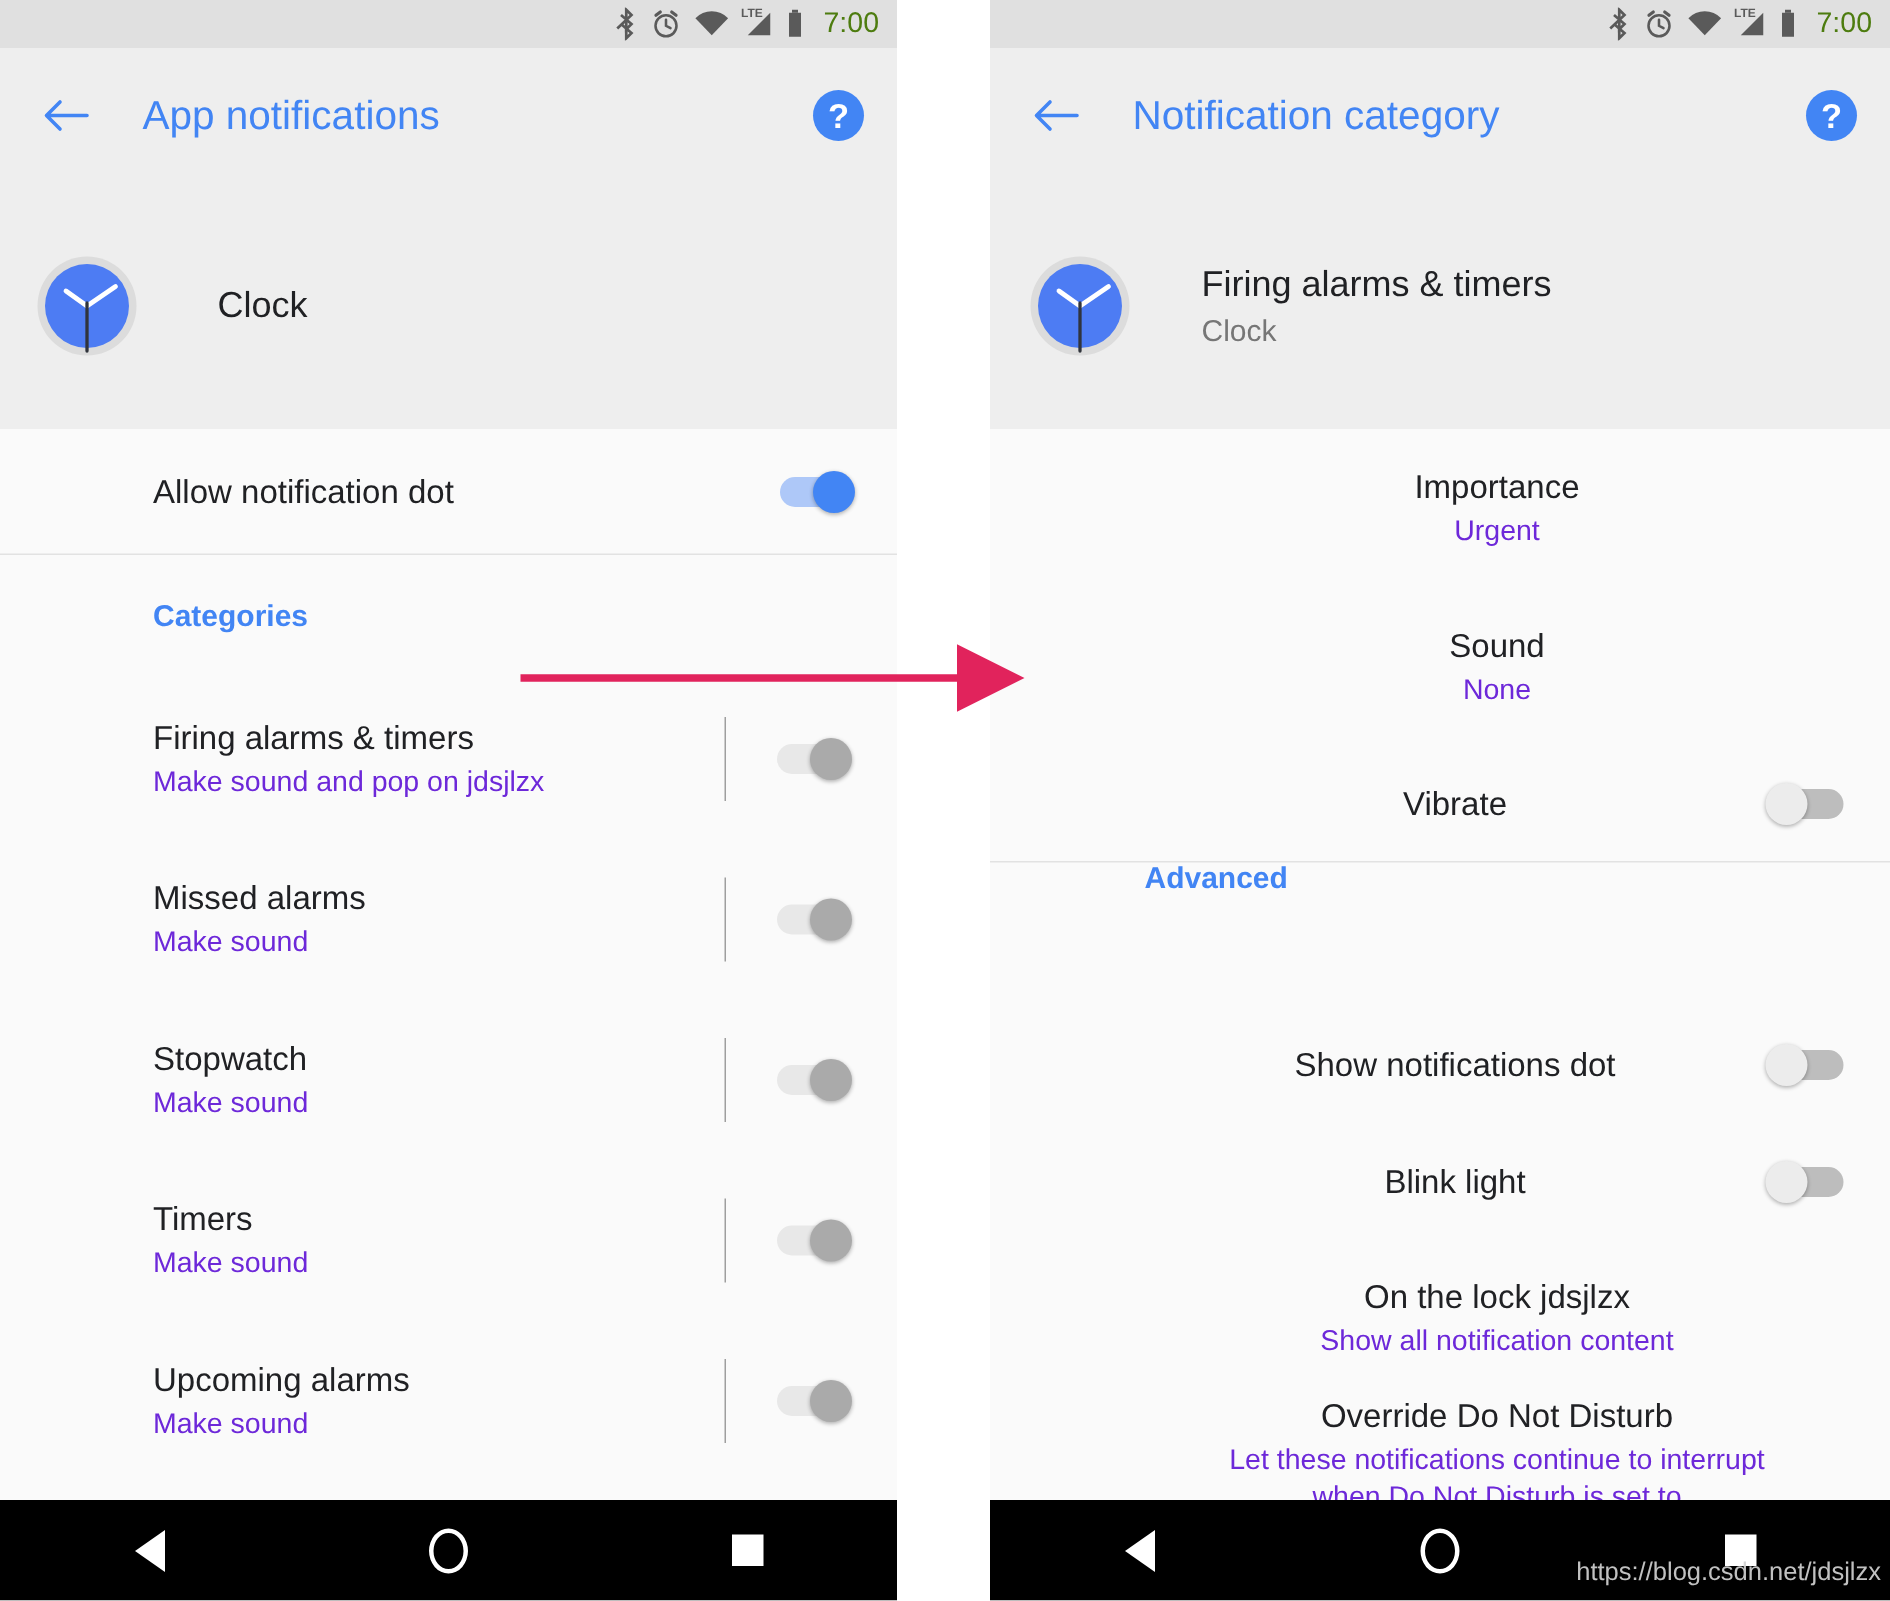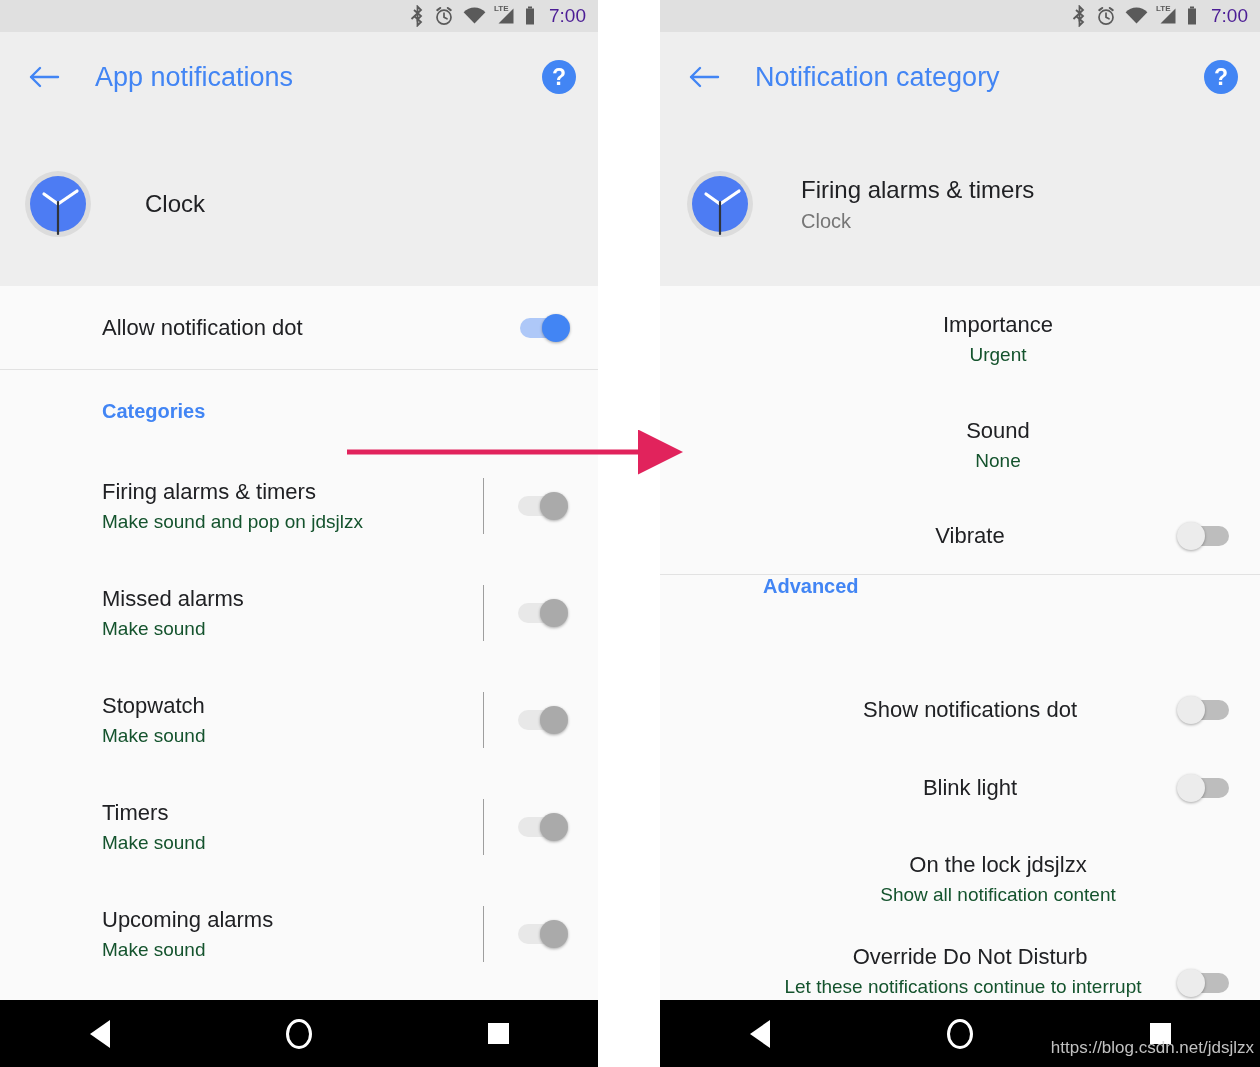--- a/index.html
+++ b/index.html
@@ -46,21 +46,21 @@
     box-sizing: border-box;
   }
   .statusbar .sbicons {
     display: flex;
     align-items: center;
     gap: 9px;
   }
   .sb-ico { display: block; }
   .sb-time {
     font-size: 19px;
-    color: #4c1d95;
+    color: #4d7c0f;
     letter-spacing: 0px;
     margin-left: 4px;
     font-family: "Liberation Sans", sans-serif;
   }
   .lte-wrap { position: relative; display: flex; align-items: flex-end; }
   .lte-label {
     font-size: 8px;
     font-weight: bold;
     color: #5a5a5a;
     line-height: 8px;
@@ -158,21 +158,21 @@
     box-sizing: border-box;
   }
   .row-text { flex: 1; min-width: 0; }
   .row-title {
     font-size: 22px;
     color: #202124;
     line-height: 28px;
   }
   .row-sub {
     font-size: 19px;
-    color: #14532d;
+    color: #6d28d9;
     line-height: 25px;
     margin-top: 3px;
   }
 
   
   .switch {
     position: relative;
     width: 56px;
     height: 34px;
     flex: 0 0 auto;
@@ -245,21 +245,21 @@
   .right .r-vib   { height: 76px; }
   .right .adv-label-row {
     height: 96px;
     padding-left: 103px;
     display: flex;
     align-items: flex-start;
   }
   .right .r-dot   { height: 78px; }
   .right .r-blink { height: 78px; }
   .right .r-lock  { height: 103px; }
-  .right .r-dnd   { height: 106px; }
+  .right .r-dnd   { height: 106px; flex-direction: column; }
 
   
   .navbar {
     position: absolute;
     left: 0;
     bottom: 0;
     width: 100%;
     height: 67px;
     background: #000000;
     display: flex;

